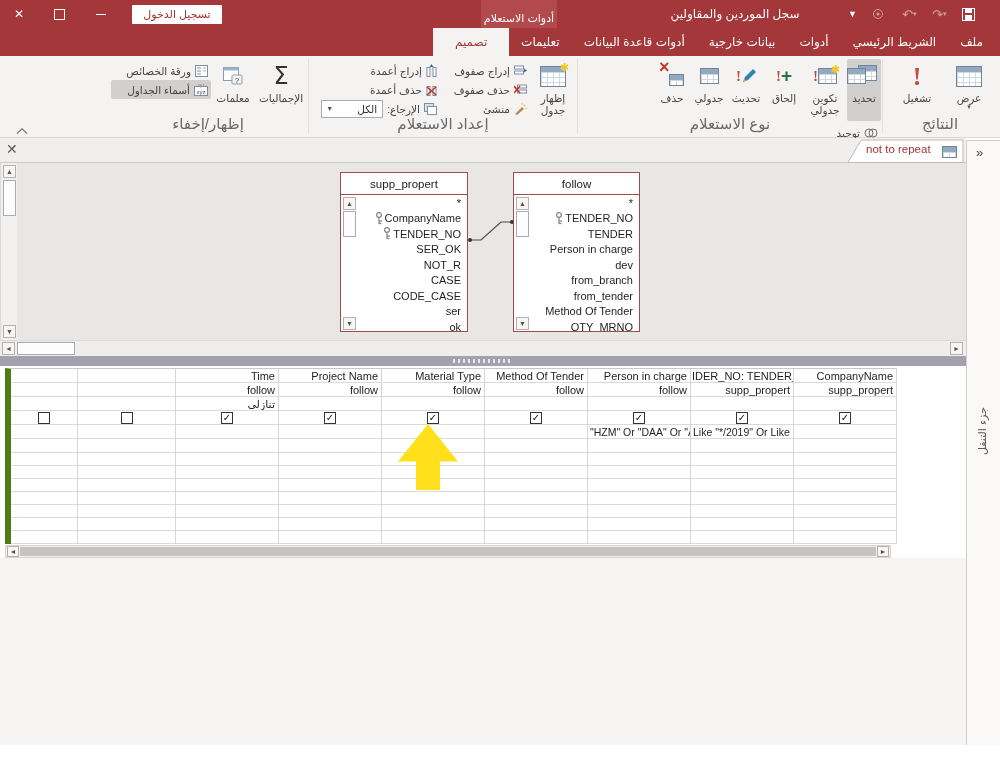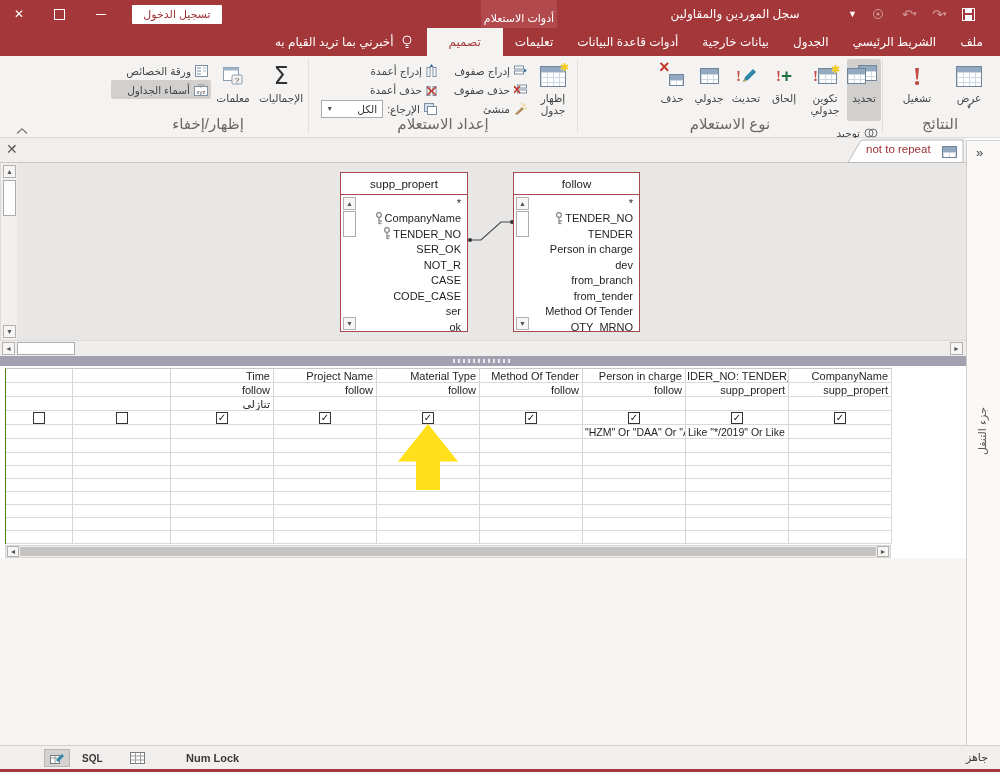--- a/index.html
+++ b/index.html
@@ -83,21 +83,21 @@
   .frow{height:15.5px;display:flex;flex-direction:row-reverse;justify-content:flex-start;align-items:center;gap:2px;
         font-size:11px;color:#201F1E;direction:ltr;padding-left:2px;}
   .flist-scroll{position:absolute;left:2px;top:24px;bottom:2px;width:13px;}
   .hscroll{position:absolute;left:0;top:340px;width:966px;height:16px;background:#EFEEED;border-top:1px solid #DDDBD9;box-sizing:border-box;}
   .splitter{position:absolute;left:0;top:356px;width:966px;height:10px;background:#A3A1B0;}
   .grip{position:absolute;left:453px;top:3px;width:60px;height:4px;
         background-image:repeating-linear-gradient(90deg,#E8E8EE 0 2px,transparent 2px 5px);}
 
   
   .gridpane{position:absolute;left:0;top:366px;width:966px;height:192px;background:#fff;overflow:hidden;}
-  .grid-table{position:absolute;left:5px;top:2px;display:flex;flex-direction:row;direction:ltr;border-top:1px solid #C9C7C5;border-left:1px solid #4d7c0f;}
+  .grid-table{position:absolute;left:5px;top:2px;display:flex;flex-direction:row;direction:ltr;border-top:1px solid #C9C7C5;border-left:6px solid #4d7c0f;}
   .gcol{box-sizing:border-box;border-right:1px solid #D8D6D4;}
   .gcell{box-sizing:border-box;border-bottom:1px solid #DCDAD8;height:14px;font-size:11px;color:#1f1f1f;
          direction:ltr;overflow:hidden;white-space:nowrap;}
   .gcell.txt{text-align:right;padding:1px 3px 0 1px;}
   .gcell.crit{text-align:left;padding:1px 1px 0 2px;font-size:10.5px;}
   .gcell.shw{display:flex;align-items:center;justify-content:center;}
   .gcell.fill{height:13px;}
   .cb{width:12px;height:12px;border:1px solid #333;background:#fff;box-sizing:border-box;display:flex;align-items:center;justify-content:center;
       font-size:10px;font-weight:bold;color:#111;line-height:10px;}
   .gutter{position:absolute;left:891px;top:2px;width:68px;direction:rtl;}
@@ -161,36 +161,26 @@
           </svg>
       </div>
       <div class="qat-i" style="left:8px;font-size:9px;">▼</div>
     </div>
   </div>
 
   <div class="tabrow">
     <div style="display:flex;">
         <div class="tab">ملف</div>
         <div class="tab">الشريط الرئيسي</div>
-        <div class="tab">الجدول</div>
+        <div class="tab">أدوات</div>
         <div class="tab">بيانات خارجية</div>
         <div class="tab">أدوات قاعدة البيانات</div>
         <div class="tab">تعليمات</div>
         <div class="tab active">تصميم</div>
       </div>
-    <div class="tellme">
-      <span>
-        <svg width="12" height="14" viewBox="0 0 12 14">
-            <circle cx="6" cy="5" r="4" fill="none" stroke="#fff"></circle>
-            <line x1="4.5" y1="10.5" x2="7.5" y2="10.5" stroke="#fff"></line>
-            <line x1="4.5" y1="12.5" x2="7.5" y2="12.5" stroke="#fff"></line>
-          </svg>
-      </span>
-      <span>أخبرني بما تريد القيام به</span>
-    </div>
   </div>
 
   <div class="ribbon">
     <div class="ribbon-inner">
 
       <div class="rgroup" style="width:112px;">
         <div class="bigbtn" style="width:54px;">
           <span class="ic">
               <span class="tbl tbl-lg"></span>
             </span>
@@ -712,37 +702,14 @@
     </div>
   </div>
 
   <div class="bottom-empty"></div>
 
   <div class="navstrip">
     <div class="nav-chev">«</div>
     <div class="nav-vert">جزء التنقل</div>
   </div>
 
-  <div class="statusbar">
-    <div class="st-btn st-sel" style="left:44px;">
-      <svg width="14" height="12" viewBox="0 0 14 12">
-          <rect x="0.5" y="3.5" width="9" height="8" fill="#fff" stroke="#7a7a7a"></rect>
-          <line x1="0.5" y1="6" x2="9.5" y2="6" stroke="#9a9a9a"></line>
-          <line x1="5" y1="3.5" x2="5" y2="11.5" stroke="#9a9a9a"></line>
-          <polygon points="6,8 12,2 14,4 8,10" fill="#2e86ab"></polygon>
-        </svg>
-    </div>
-    <div class="st-sql">SQL</div>
-    <div class="st-btn" style="left:124px;">
-      <svg width="15" height="12" viewBox="0 0 15 12">
-          <rect x="0.5" y="0.5" width="14" height="11" fill="#fff" stroke="#7a7a7a"></rect>
-          <line x1="0.5" y1="4" x2="14.5" y2="4" stroke="#9a9a9a"></line>
-          <line x1="0.5" y1="8" x2="14.5" y2="8" stroke="#9a9a9a"></line>
-          <line x1="5.5" y1="0.5" x2="5.5" y2="11.5" stroke="#9a9a9a"></line>
-          <line x1="10.5" y1="0.5" x2="10.5" y2="11.5" stroke="#9a9a9a"></line>
-        </svg>
-    </div>
-    <div class="st-numlock">Num Lock</div>
-    <div class="st-ready">جاهز</div>
-    <div class="maroonline"></div>
-  </div>
 
 </div>
 
 </body></html>

